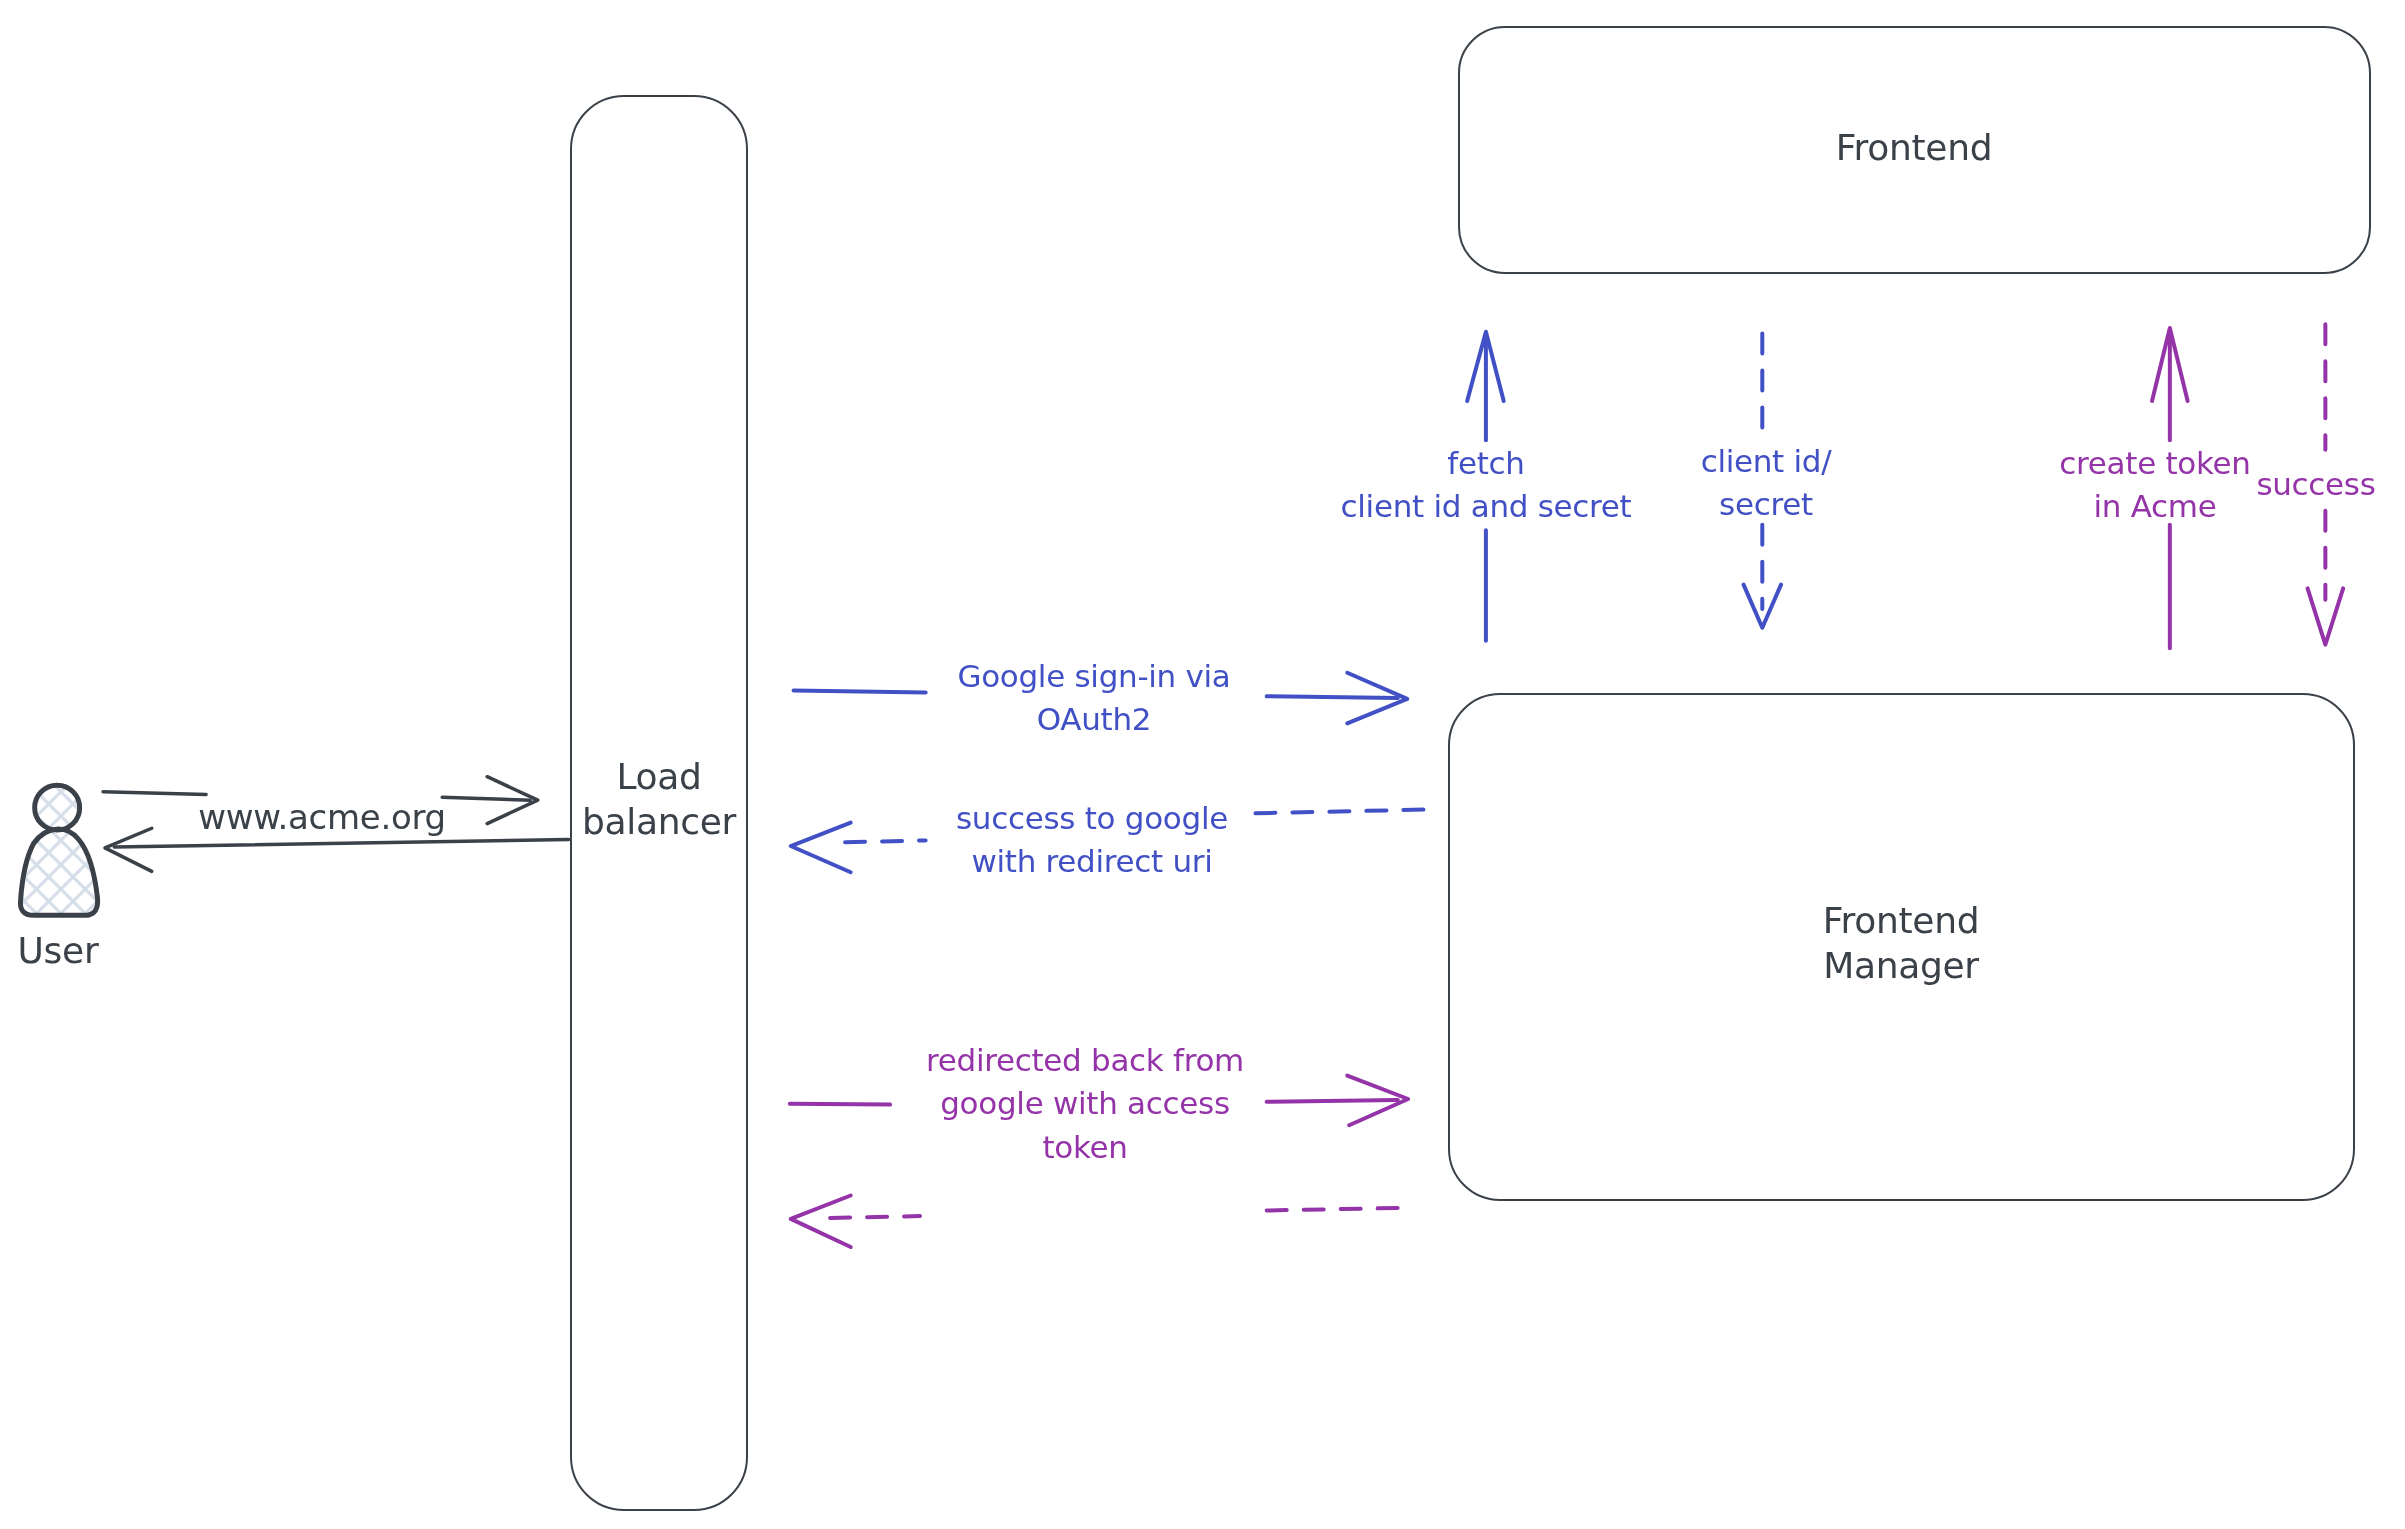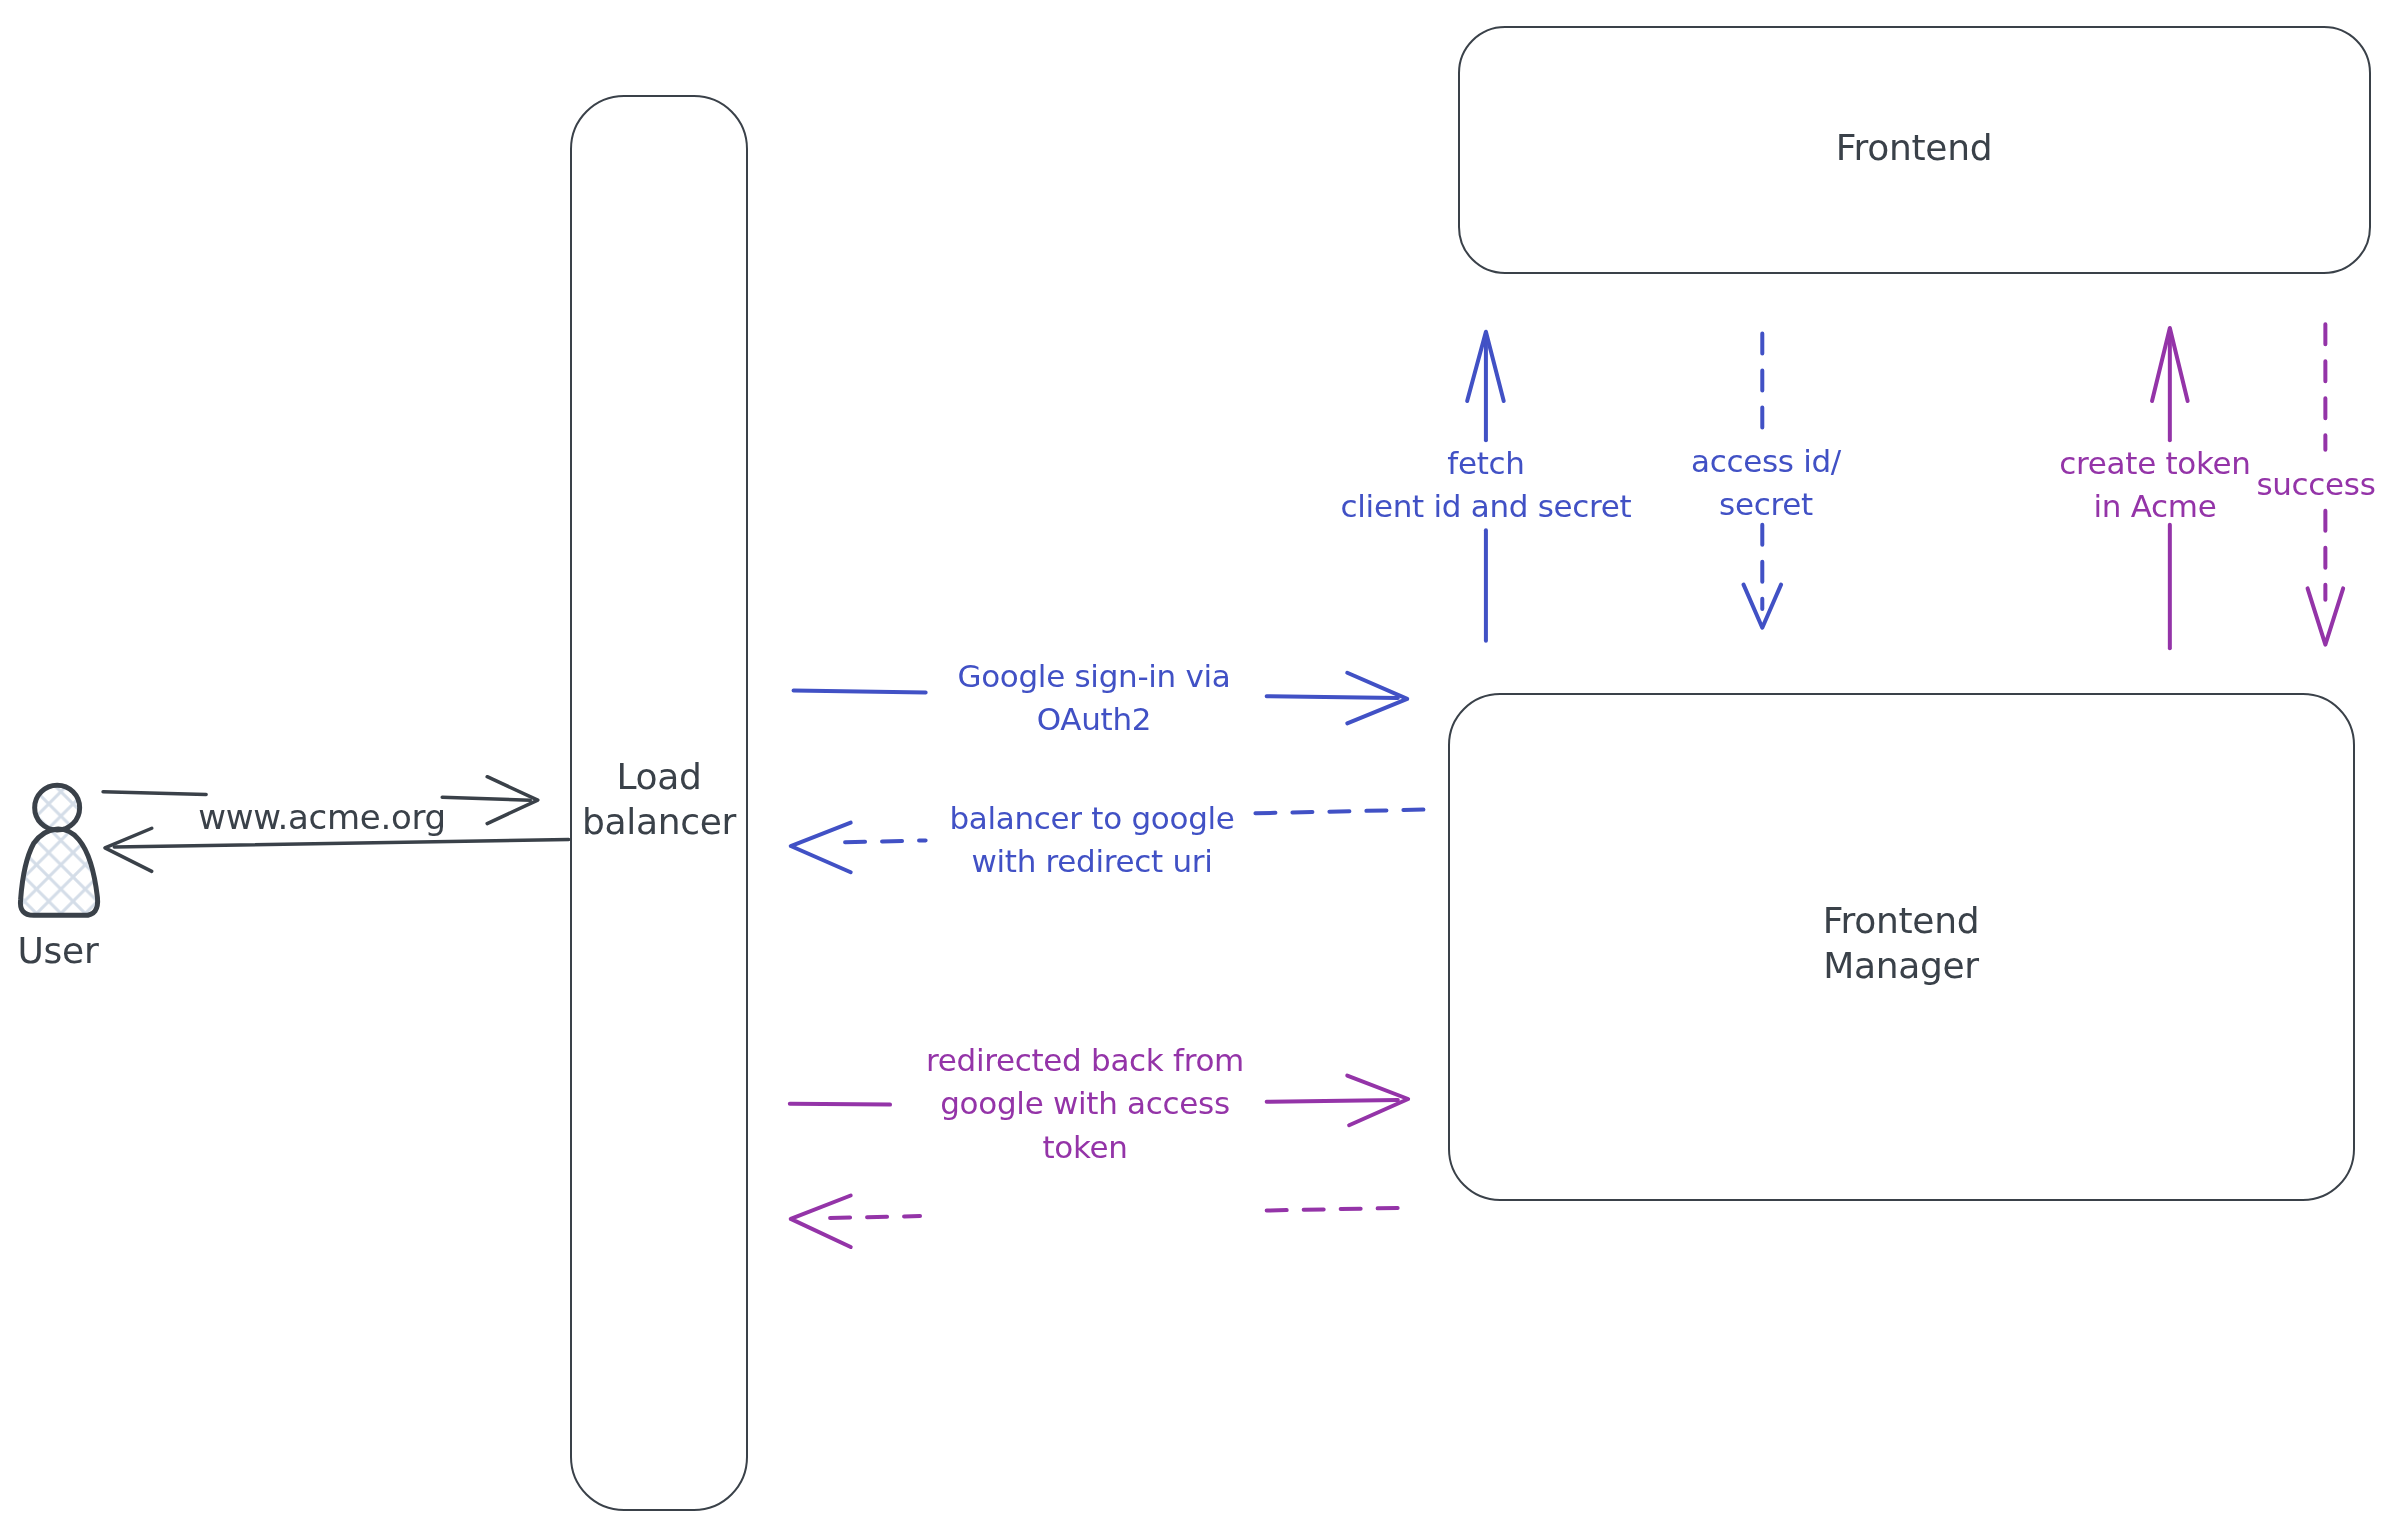--- a/index.html
+++ b/index.html
@@ -106,27 +106,27 @@
 balancer</div>
   <div class="lbl title" style="left:1914px;top:148px;">Frontend</div>
   <div class="lbl title" style="left:1901px;top:944px;">Frontend
 Manager</div>
 
   <div class="lbl note ink" style="left:322px;top:818px;font-size:34px;">www.acme.org</div>
 
   <div class="lbl note blue" style="left:1094px;top:698px;">Google sign-in via
 OAuth2</div>
 
-  <div class="lbl note blue" style="left:1092px;top:840px;">balancer to google
+  <div class="lbl note blue" style="left:1092px;top:840px;">success to google
 with redirect uri</div>
 
   <div class="lbl note blue" style="left:1486px;top:485px;">fetch
 client id and secret</div>
 
-  <div class="lbl note blue" style="left:1766px;top:483px;">access id/
+  <div class="lbl note blue" style="left:1766px;top:483px;">client id/
 secret</div>
 
   <div class="lbl note purple" style="left:1085px;top:1104px;">redirected back from
 google with access
 token</div>
 
 
   <div class="lbl note purple" style="left:2155px;top:485px;">create token
 in Acme</div>
 

